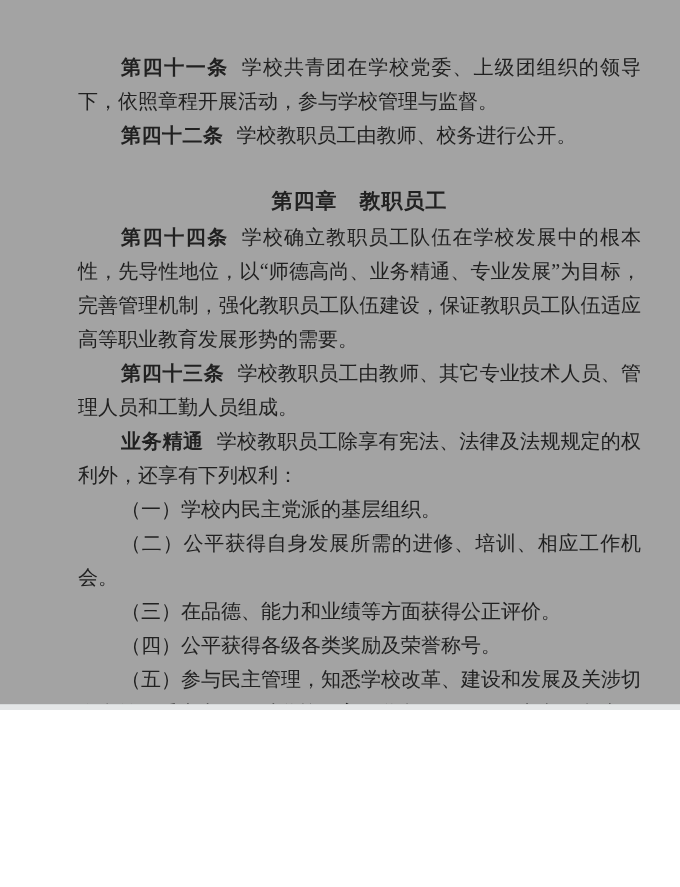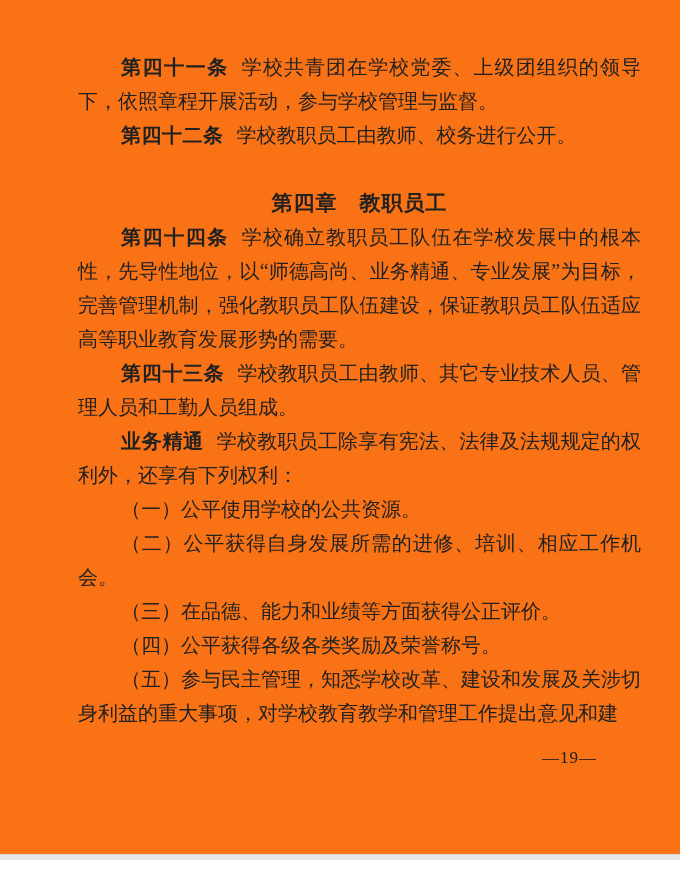--- a/index.html
+++ b/index.html
@@ -3,22 +3,22 @@
 <meta charset="utf-8">
 <style>
   html, body {
     margin: 0;
     padding: 0;
     background: #ffffff;
   }
   .page {
     position: relative;
     width: 680px;
-    height: 860px;
-    background: #f97316;
+    height: 710px;
+    background: #a3a3a3;
     overflow: hidden;
     font-family: "Liberation Serif", "DejaVu Serif", serif;
     color: #212121;
   }
   .content {
     position: absolute;
     left: 78px;
     top: 50px;
     width: 563px;
   }
@@ -36,21 +36,21 @@
     margin-right: 0.65em;
     letter-spacing: 0.5px;
   }
   .chapter-heading {
     margin: 34px 0 0 0;
     font-size: 21px;
     line-height: 34px;
     text-align: center;
     text-indent: 0;
     font-weight: 700;
-    font-family: Liberation Serif, serif;
+    font-family: Liberation Mono, monospace;
     letter-spacing: 1px;
   }
   .page-number {
     margin-top: 16px;
     font-size: 17px;
     line-height: 24px;
     text-align: right;
     padding-right: 44px;
     letter-spacing: 1px;
     color: #1c1c1c;
@@ -78,21 +78,21 @@
     <p class="para"><span class="article-label">第四十二条</span><span>学校教职员工由教师、校务进行公开。</span></p>
 
     <h2 class="chapter-heading">第四章　教职员工</h2>
 
     <p class="para"><span class="article-label">第四十四条</span><span>学校确立教职员工队伍在学校发展中的根本性，先导性地位，以“师德高尚、业务精通、专业发展”为目标，完善管理机制，强化教职员工队伍建设，保证教职员工队伍适应高等职业教育发展形势的需要。</span></p>
 
     <p class="para"><span class="article-label">第四十三条</span><span>学校教职员工由教师、其它专业技术人员、管理人员和工勤人员组成。</span></p>
 
     <p class="para"><span class="article-label">业务精通</span><span>学校教职员工除享有宪法、法律及法规规定的权利外，还享有下列权利：</span></p>
 
-    <p class="para">（一）公平使用学校的公共资源。</p>
+    <p class="para">（一）学校内民主党派的基层组织。</p>
 
     <p class="para">（二）公平获得自身发展所需的进修、培训、相应工作机会。</p>
 
     <p class="para">（三）在品德、能力和业绩等方面获得公正评价。</p>
 
     <p class="para">（四）公平获得各级各类奖励及荣誉称号。</p>
 
     <p class="para">（五）参与民主管理，知悉学校改革、建设和发展及关涉切身利益的重大事项，对学校教育教学和管理工作提出意见和建</p>
 
     <div class="page-number">—19—</div>

